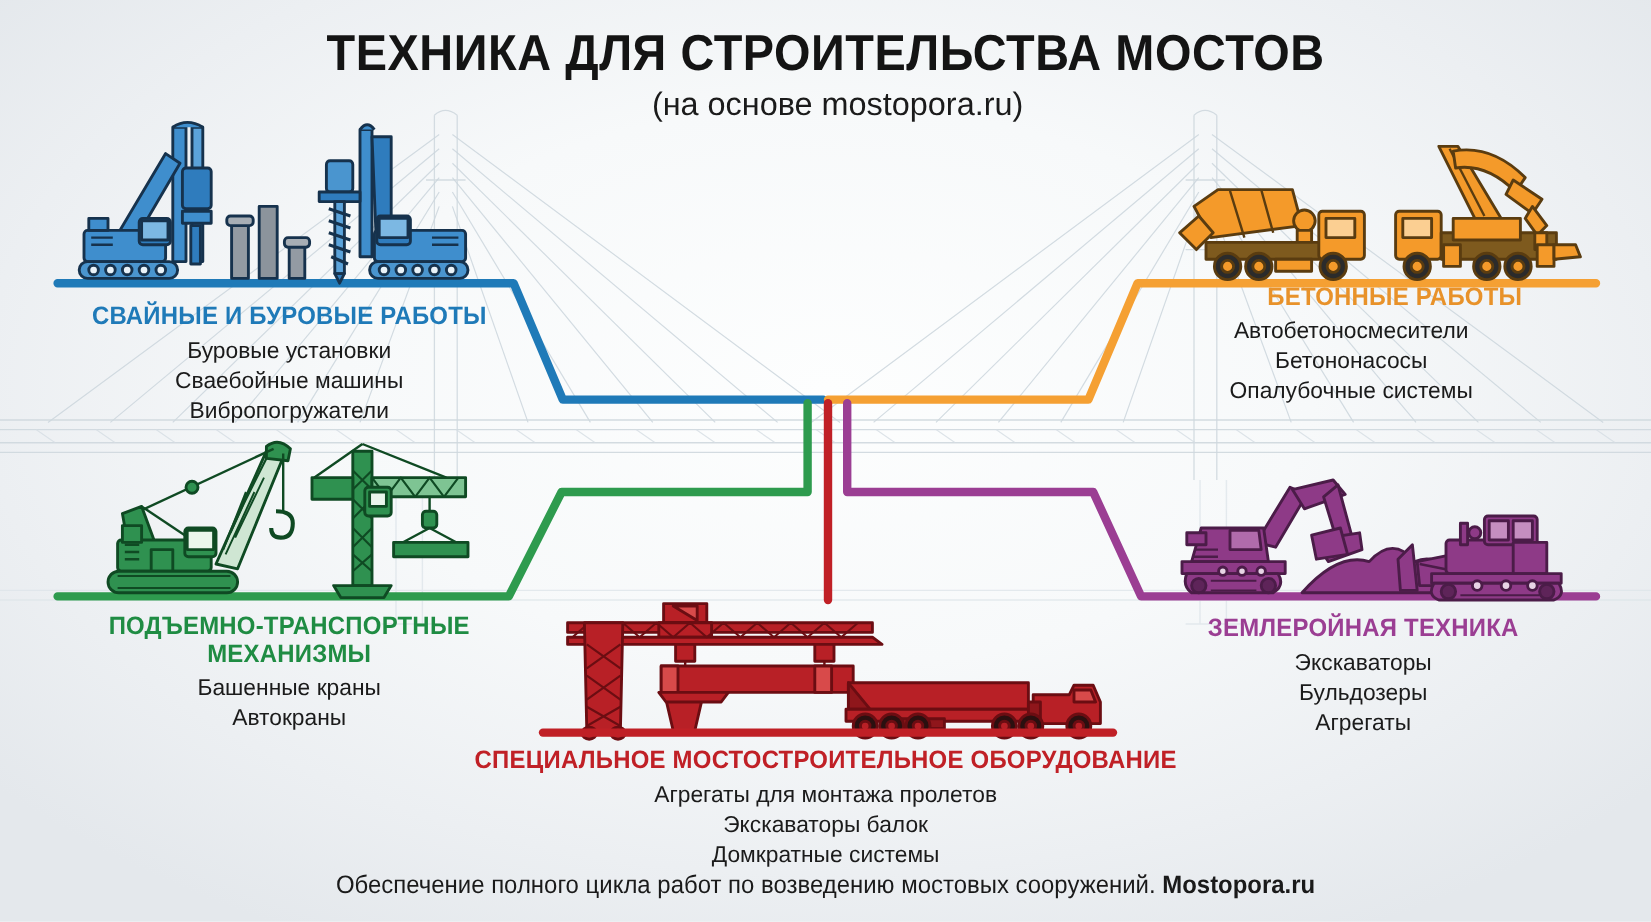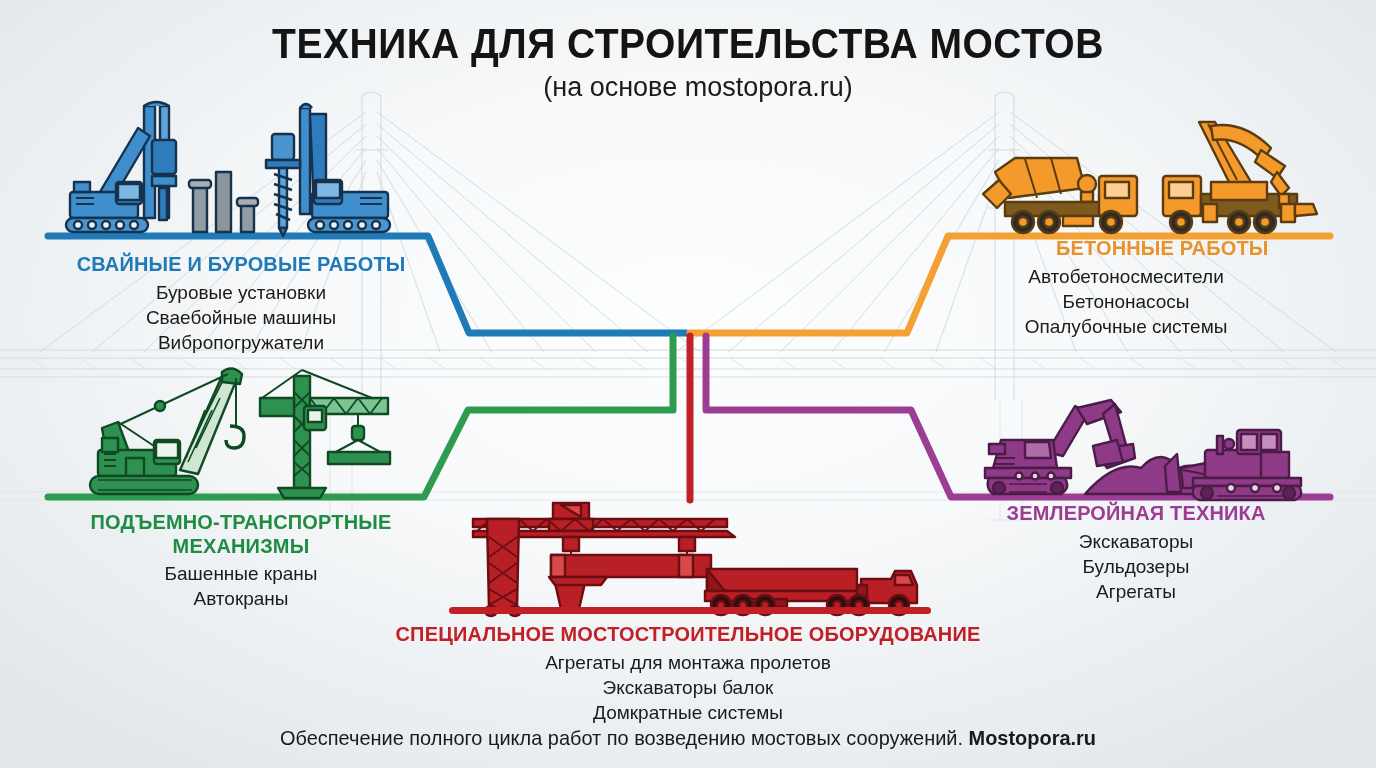--- a/index.html
+++ b/index.html
@@ -44,21 +44,21 @@
     margin-top:4px;font-size:19px;color:#1b1b1b;line-height:1.33;
   }
   .cat .cat-list div{white-space:nowrap;}
 
   .cat-tl{left:46px;top:252px;width:390px;text-align:center;}
   .cat-tl .cat-title{color:#1f7ab8;text-align:left;padding-left:22px;}
   .cat-tr{right:40px;top:236px;width:420px;text-align:center;}
   .cat-tr .cat-title{color:#e8922a;text-align:right;padding-right:60px;}
   .cat-bl{left:46px;top:510px;width:390px;text-align:center;}
   .cat-bl .cat-title{color:#1f8c43;}
-  .cat-br{right:40px;top:501px;width:400px;text-align:center;}
+  .cat-br{right:40px;top:512px;width:400px;text-align:center;}
   .cat-br .cat-title{color:#9b3e93;}
   .cat-bc{left:373px;top:622px;width:630px;text-align:center;}
   .cat-bc .cat-title{color:#c02026;}
 
   
   #lines{position:absolute;inset:0;width:1376px;height:768px;pointer-events:none;}
 </style>
 </head>
 <body>
 

